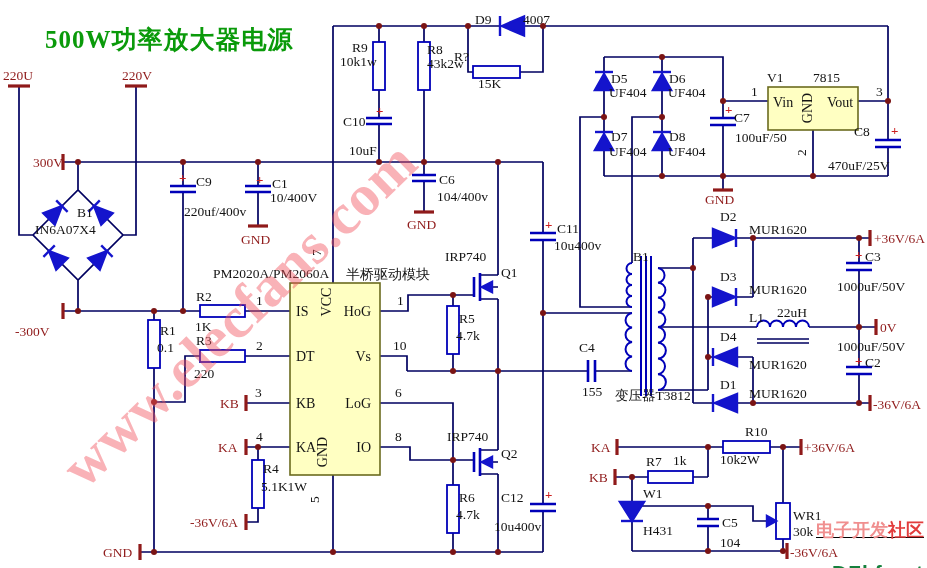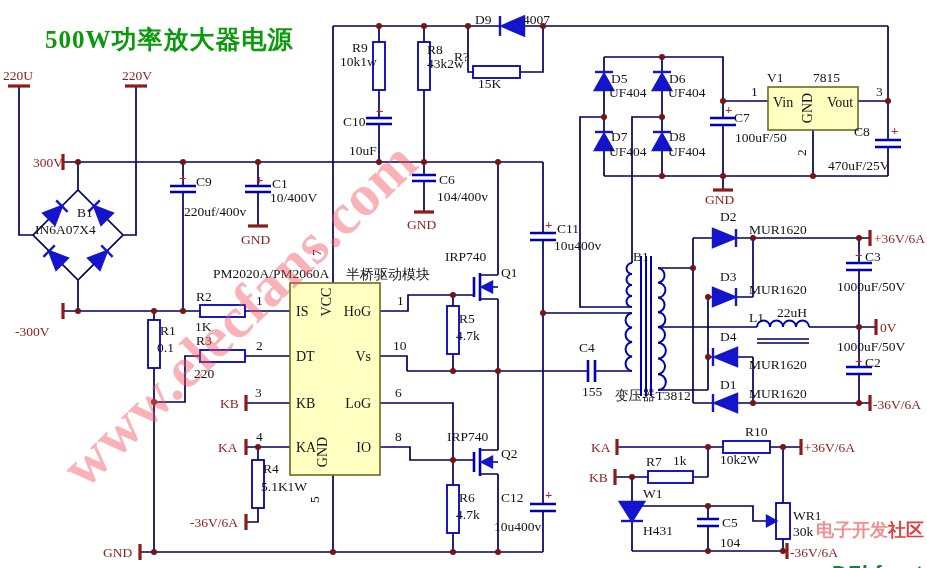--- a/index.html
+++ b/index.html
@@ -9,21 +9,21 @@
   text{font-family:"Liberation Serif",serif;font-size:13.5px;fill:#141414;}
   .red{fill:#8f1a1a;}
   .ttl{fill:#0a9a0a;font-weight:bold;font-size:25px;letter-spacing:1px;}
   .plus{fill:#cc2020;font-weight:bold;font-size:13px;}
   .icn{font-size:14px;}
   .wm-main{position:absolute;left:48px;top:452px;transform:rotate(-44deg);transform-origin:0 0;
            font:bold 58px "Liberation Serif",serif;color:rgba(242,85,95,0.45);
            letter-spacing:1px;white-space:nowrap;pointer-events:none;}
   .wm-corner{position:absolute;left:812px;top:518px;width:112px;text-align:right;
              line-height:1.05;pointer-events:none;}
-  .wm-cn{font:bold 18px "Liberation Serif",serif;}
+  .wm-cn{font:bold 18px "Liberation Serif",serif;text-decoration:underline;}
   .wm-cn .a{color:#f08f8f;} .wm-cn .b{color:#e23c3c;}
   .wm-net{font:bold 21px "Liberation Sans",sans-serif;color:#15803d;letter-spacing:1px;margin-top:19px;}
 </style>
 </head>
 <body>
 
 <div class="stage">
 <svg width="927" height="568" viewBox="0 0 927 568">
 
   <g stroke="#000060" stroke-width="1.7" fill="none">

